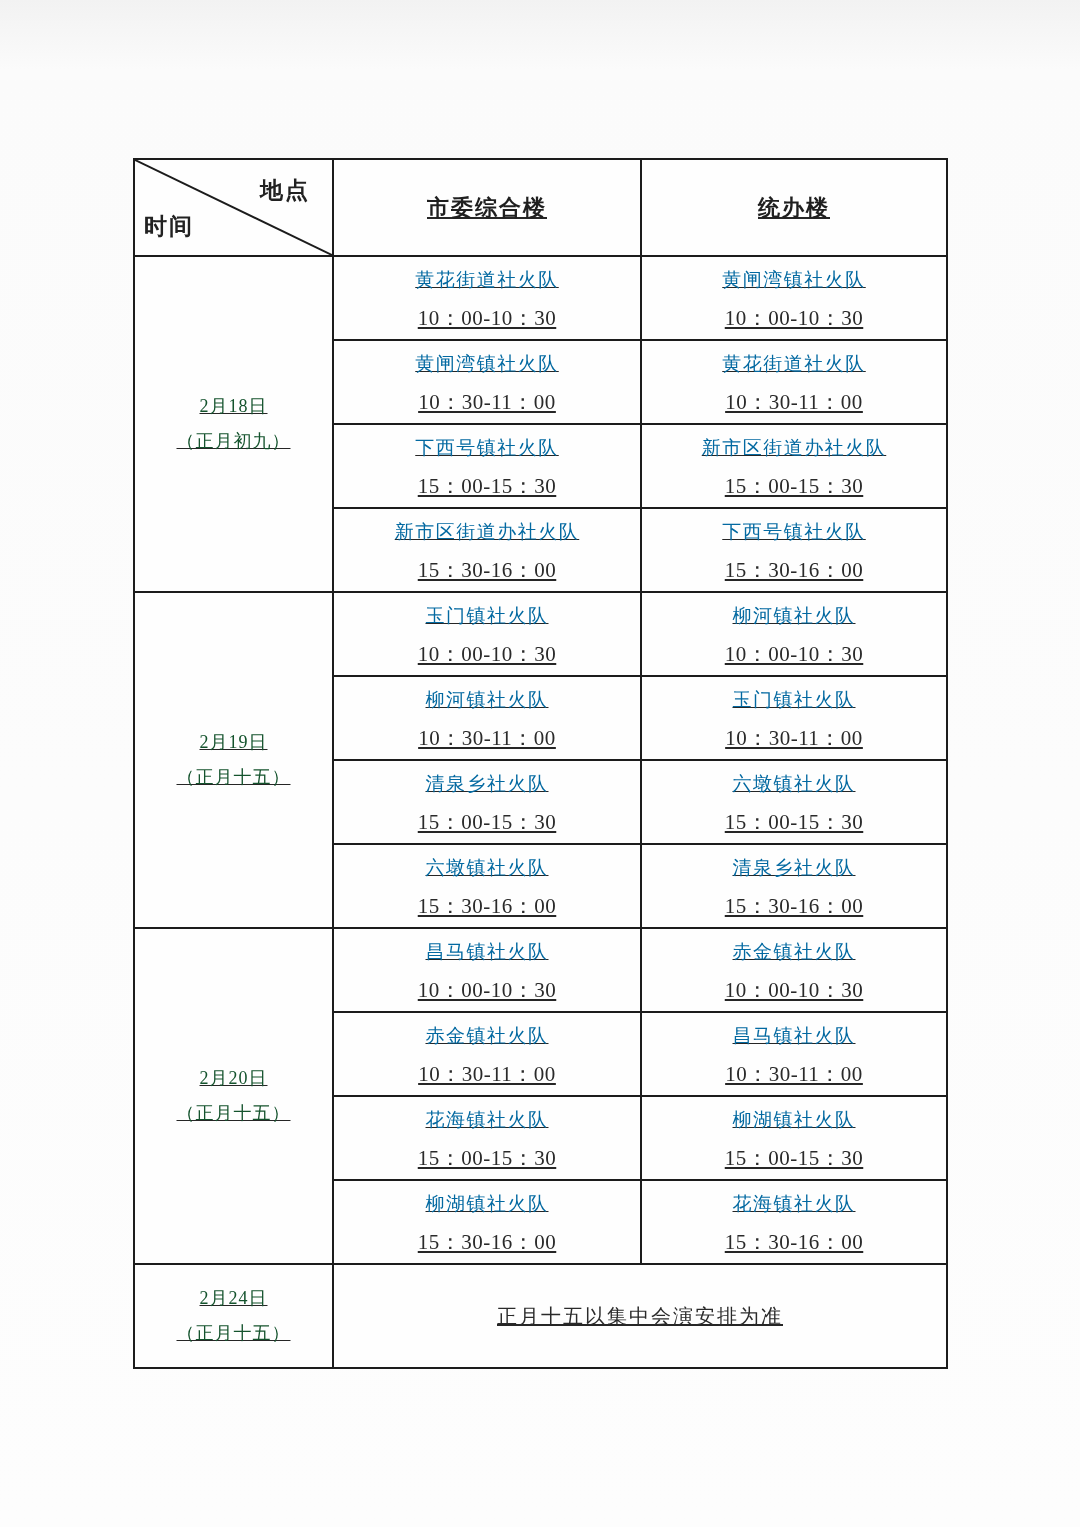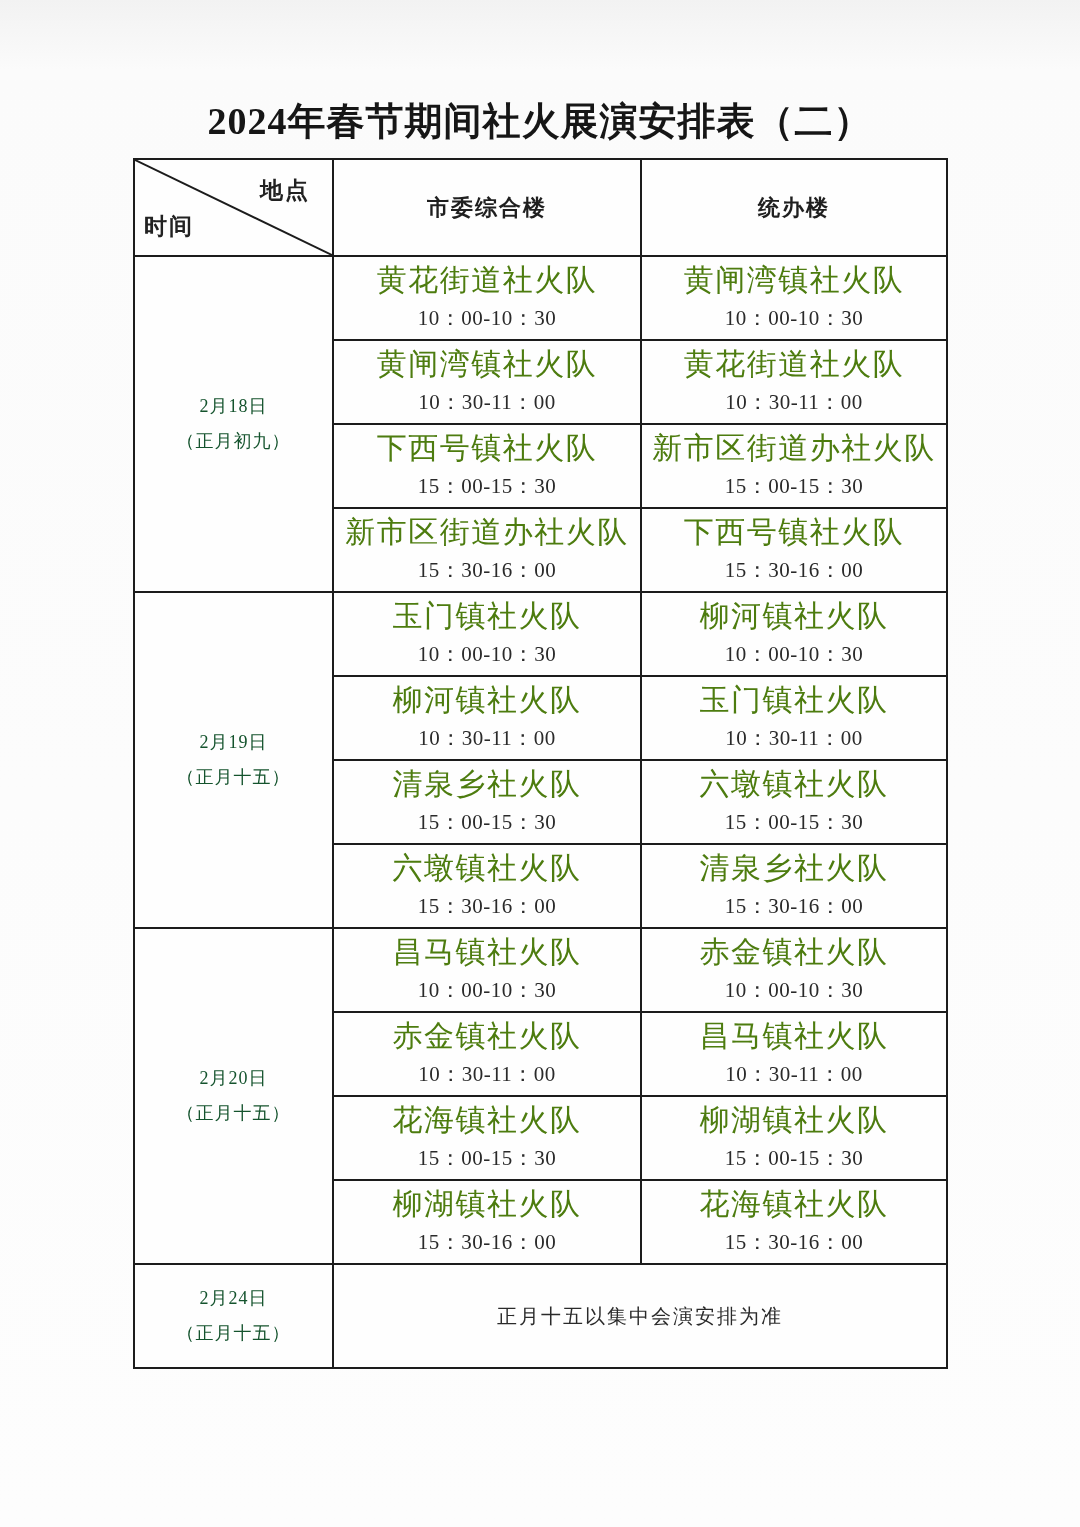--- a/index.html
+++ b/index.html
@@ -33,20 +33,21 @@
   }
 
   table.schedule {
     position: absolute;
     left: 133px;
     top: 158px;
     width: 813px;
     border-collapse: collapse;
     table-layout: fixed;
     background: #fefefe;
+    text-decoration: underline;
   }
 
   table.schedule td {
     border: 2.5px solid #1c1c1c;
     text-align: center;
     vertical-align: middle;
     overflow: hidden;
   }
 
   tr.r-header  { height: 97px; }
@@ -78,24 +79,24 @@
   .date-cell {
     font-size: 18px;
     line-height: 35px;
     color: #14532d;
     letter-spacing: 1px;
   }
   .date-cell .dl { display: block; }
 
   .slot-cell .team {
     display: block;
-    font-size: 30px;
+    font-size: 19px;
     letter-spacing: 1.5px;
     line-height: 31px;
-    color: #4d7c0f;
+    color: #0369a1;
   }
   .slot-cell .time {
     display: block;
     font-size: 21px;
     letter-spacing: 0.5px;
     line-height: 30px;
     color: #2a2a2a;
     margin-top: 8px;
   }
 
@@ -103,21 +104,20 @@
     font-size: 20px;
     letter-spacing: 2px;
     color: #2a2a2a;
   }
 </style>
 </head>
 <body>
 
 <div class="page">
 
-  <h1 class="title">2024年春节期间社火展演安排表（二）</h1>
 
   <table class="schedule">
     <colgroup>
       <col style="width:199px">
       <col style="width:308px">
       <col style="width:306px">
     </colgroup>
     <tbody>
 
       <tr class="r-header">

